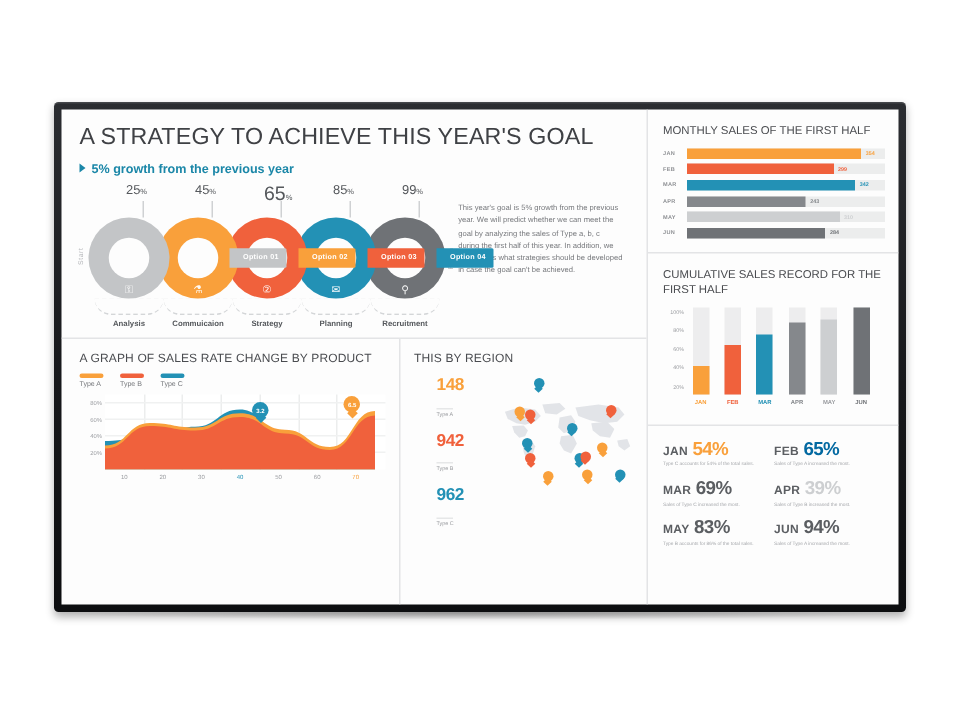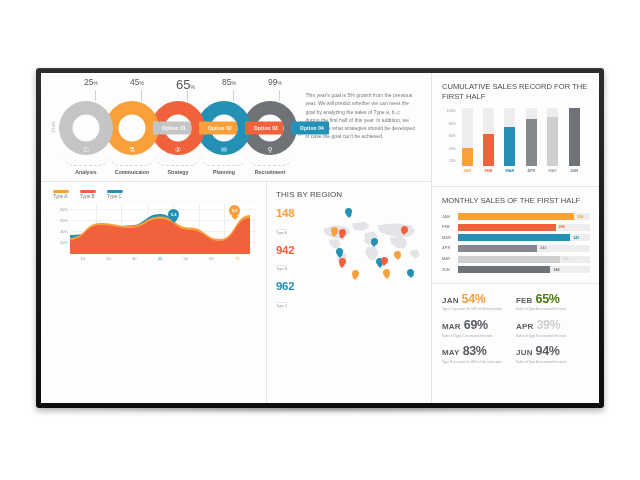--- a/index.html
+++ b/index.html
@@ -117,21 +117,21 @@
   .pin .bub{
     width:11px;height:11px;border-radius:50%;display:flex;align-items:center;justify-content:center;
     font-size:4px;color:#fff;font-weight:bold;
   }
   .pin .tip{
     position:absolute;left:50%;top:8.5px;transform:translateX(-50%) rotate(45deg);
     width:5px;height:5px;
   }
 
   
-  .map-wrap{position:relative;height:76px;display:flex;gap:4px;}
+  .map-wrap{position:relative;height:76px;display:flex;gap:4px;margin-left:15px;}
   .region-nums{width:32px;padding-top:3px;}
   .rn{margin-bottom:7px;}
   .rn .v{font-size:11.5px;font-weight:bold;line-height:1;letter-spacing:-.3px;}
   .rn .u{font-size:3.6px;color:#9a9ca0;margin-top:2px;border-top:1px solid #e6e7e8;padding-top:1px;display:inline-block;}
   .map{position:relative;flex:1;height:74px;}
   .mpin{position:absolute;width:7px;height:9px;}
   .mpin .b{width:7px;height:7px;border-radius:50%;}
   .mpin .t{position:absolute;left:50%;top:4.6px;transform:translateX(-50%) rotate(45deg);width:3.6px;height:3.6px;}
 
   
@@ -167,20 +167,27 @@
 
 <div class="stage">
   <div class="bezel-shadow"></div>
 
   <div class="bezel">
     <div class="bezel-inner">
       <div class="page">
 
         <div class="left-col">
 
+          <div class="hero">
+            <h1>A STRATEGY TO ACHIEVE THIS YEAR'S GOAL</h1>
+            <div class="hero-sub">
+              <span class="tri"></span>
+              <span>5% growth from the previous year</span>
+            </div>
+          </div>
 
           <div class="process-wrap">
             <div class="process" id="process">
               <span class="startlbl">Start</span>
               <span class="finlbl">Finish</span>
               <div class="pct-row" id="pctRow">
                   <div class="pct" style="left: 23px;"><span style="font-size:8.6px">25</span><span>%</span></div>
                   <div class="pct-line" style="left: 34px;"></div>
                   <div class="pct" style="left: 69px;"><span style="font-size:8.6px">45</span><span>%</span></div>
                   <div class="pct-line" style="left: 80px;"></div>
@@ -229,20 +236,21 @@
                   <div class="step-lbl" style="left: 187px;">Recruitment</div>
                   <div class="arc" style="left: 196px;"></div>
                 </div>
             </div>
             <div class="goal">This year's goal is 5% growth from the previous year. We will predict whether we can meet the goal by analyzing the sales of Type a, b, c during the first half of this year. In addition, we will discuss what strategies should be developed in case the goal can't be achieved.</div>
           </div>
 
           <div class="lower">
 
             <div class="panelA">
+              <p class="ptitle">A GRAPH OF SALES RATE CHANGE BY PRODUCT</p>
               <div class="legend" id="legendRow">
                   <div class="lg">
                     <div class="swatch" style="background:#f9a03b"></div>
                     <div class="lt">Type A</div>
                   </div>
                   <div class="lg">
                     <div class="swatch" style="background:#f0613c"></div>
                     <div class="lt">Type B</div>
                   </div>
                   <div class="lg">
@@ -354,20 +362,68 @@
                     </div></div>
               </div>
             </div>
 
           </div>
         </div>
 
         <div class="right-col">
 
           <div class="rsec">
+            <p class="rtitle">MONTHLY SALES OF THE FIRST HALF</p>
+            <div id="hbars">
+                <div class="hbar">
+                  <div class="m">JAN</div>
+                  <div class="track">
+                    <div class="fill" style="width:88%;background:#f9a03b"></div>
+                    <div class="val" style="left:88%;color:#f9a03b">354</div>
+                  </div>
+                </div>
+                <div class="hbar">
+                  <div class="m">FEB</div>
+                  <div class="track">
+                    <div class="fill" style="width:74%;background:#f0613c"></div>
+                    <div class="val" style="left:74%;color:#f0613c">299</div>
+                  </div>
+                </div>
+                <div class="hbar">
+                  <div class="m">MAR</div>
+                  <div class="track">
+                    <div class="fill" style="width:85%;background:#2391b5"></div>
+                    <div class="val" style="left:85%;color:#2391b5">342</div>
+                  </div>
+                </div>
+                <div class="hbar">
+                  <div class="m">APR</div>
+                  <div class="track">
+                    <div class="fill" style="width:60%;background:#85888c"></div>
+                    <div class="val" style="left:60%;color:#85888c">243</div>
+                  </div>
+                </div>
+                <div class="hbar">
+                  <div class="m">MAY</div>
+                  <div class="track">
+                    <div class="fill" style="width:77%;background:#cdcfd1"></div>
+                    <div class="val" style="left:77%;color:#cdcfd1">310</div>
+                  </div>
+                </div>
+                <div class="hbar">
+                  <div class="m">JUN</div>
+                  <div class="track">
+                    <div class="fill" style="width:70%;background:#6f7276"></div>
+                    <div class="val" style="left:70%;color:#6f7276">284</div>
+                  </div>
+                </div>
+              </div>
+          </div>
+
+          <div class="rsec">
             <p class="rtitle">CUMULATIVE SALES RECORD FOR THE FIRST HALF</p>
             <div class="vchart">
               <div class="vy" id="cumY">
                   <div style="top: 1px;">100%</div>
                   <div style="top: 13.5px;">80%</div>
                   <div style="top: 26px;">60%</div>
                   <div style="top: 38.5px;">40%</div>
                   <div style="top: 51px;">20%</div>
                 </div>
               <div class="vplot" id="cumPlot">
@@ -401,80 +457,32 @@
                   <div style="left: calc(18.6% + 5.5px); color: rgb(240, 97, 60);">FEB</div>
                   <div style="left: calc(35.2% + 5.5px); color: rgb(35, 145, 181);">MAR</div>
                   <div style="left: calc(51.8% + 5.5px); color: rgb(133, 136, 140);">APR</div>
                   <div style="left: calc(68.4% + 5.5px); color: rgb(154, 156, 160);">MAY</div>
                   <div style="left: calc(85% + 5.5px); color: rgb(111, 114, 118);">JUN</div>
                 </div>
             </div>
           </div>
 
           <div class="rsec">
-            <p class="rtitle">MONTHLY SALES OF THE FIRST HALF</p>
-            <div id="hbars">
-                <div class="hbar">
-                  <div class="m">JAN</div>
-                  <div class="track">
-                    <div class="fill" style="width:88%;background:#f9a03b"></div>
-                    <div class="val" style="left:88%;color:#f9a03b">354</div>
-                  </div>
-                </div>
-                <div class="hbar">
-                  <div class="m">FEB</div>
-                  <div class="track">
-                    <div class="fill" style="width:74%;background:#f0613c"></div>
-                    <div class="val" style="left:74%;color:#f0613c">299</div>
-                  </div>
-                </div>
-                <div class="hbar">
-                  <div class="m">MAR</div>
-                  <div class="track">
-                    <div class="fill" style="width:85%;background:#2391b5"></div>
-                    <div class="val" style="left:85%;color:#2391b5">342</div>
-                  </div>
-                </div>
-                <div class="hbar">
-                  <div class="m">APR</div>
-                  <div class="track">
-                    <div class="fill" style="width:60%;background:#85888c"></div>
-                    <div class="val" style="left:60%;color:#85888c">243</div>
-                  </div>
-                </div>
-                <div class="hbar">
-                  <div class="m">MAY</div>
-                  <div class="track">
-                    <div class="fill" style="width:77%;background:#cdcfd1"></div>
-                    <div class="val" style="left:77%;color:#cdcfd1">310</div>
-                  </div>
-                </div>
-                <div class="hbar">
-                  <div class="m">JUN</div>
-                  <div class="track">
-                    <div class="fill" style="width:70%;background:#6f7276"></div>
-                    <div class="val" style="left:70%;color:#6f7276">284</div>
-                  </div>
-                </div>
-              </div>
-          </div>
-
-          <div class="rsec">
             <div class="statgrid" id="statGrid">
                 <div class="stat">
                   <div class="hd">
                     <span class="mo">JAN</span>
                     <span class="pc" style="color:#f9a03b">54%</span>
                   </div>
                   <div class="ds">Type C accounts for 54% of the total sales.</div>
                 </div>
                 <div class="stat">
                   <div class="hd">
                     <span class="mo">FEB</span>
-                    <span class="pc" style="color:#4d7c0f">65%</span>
+                    <span class="pc" style="color:#0369a1">65%</span>
                   </div>
                   <div class="ds">Sales of Type A increased the most.</div>
                 </div>
                 <div class="stat">
                   <div class="hd">
                     <span class="mo">MAR</span>
                     <span class="pc" style="color:#5b5e62">69%</span>
                   </div>
                   <div class="ds">Sales of Type C increased the most.</div>
                 </div>

